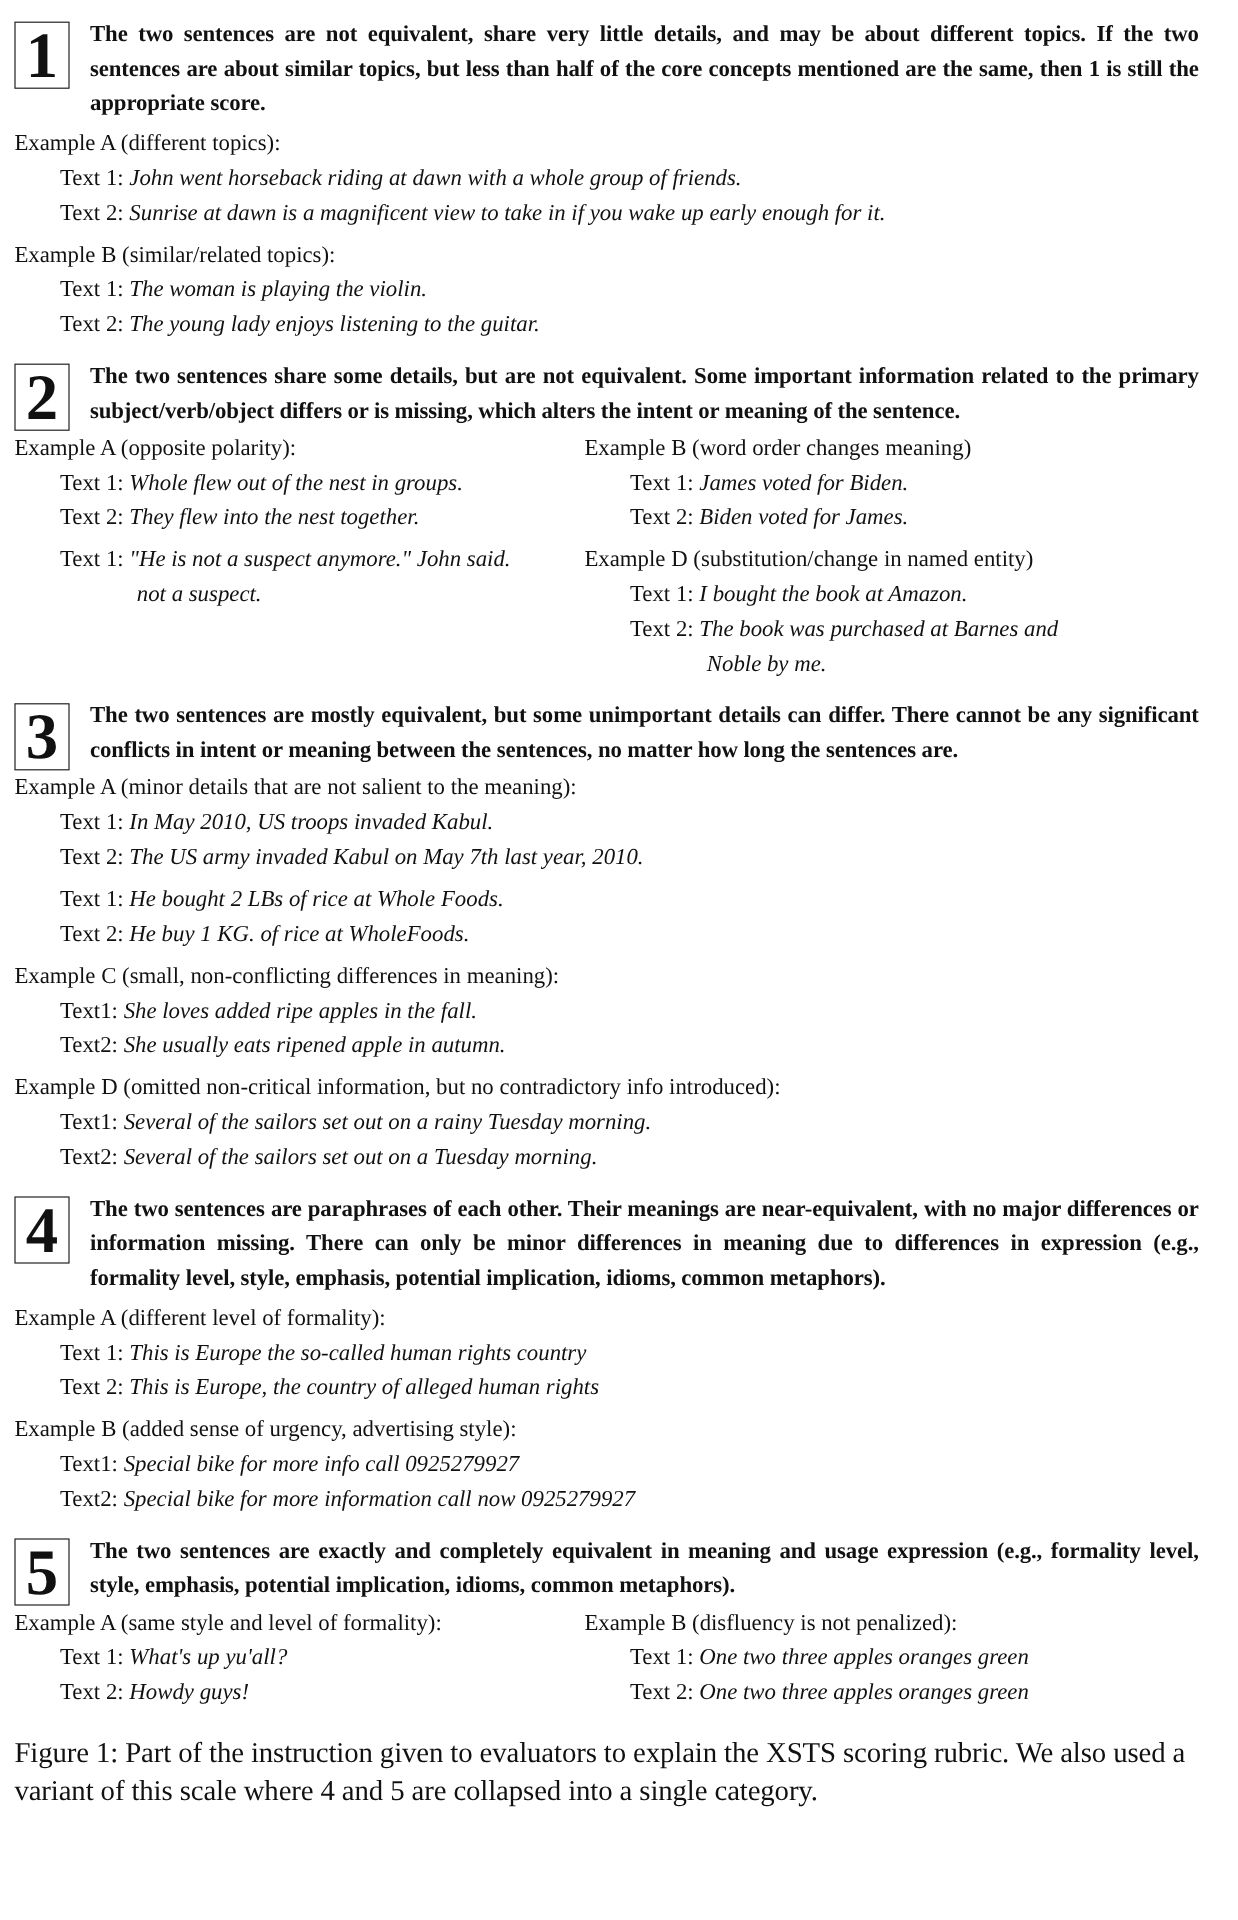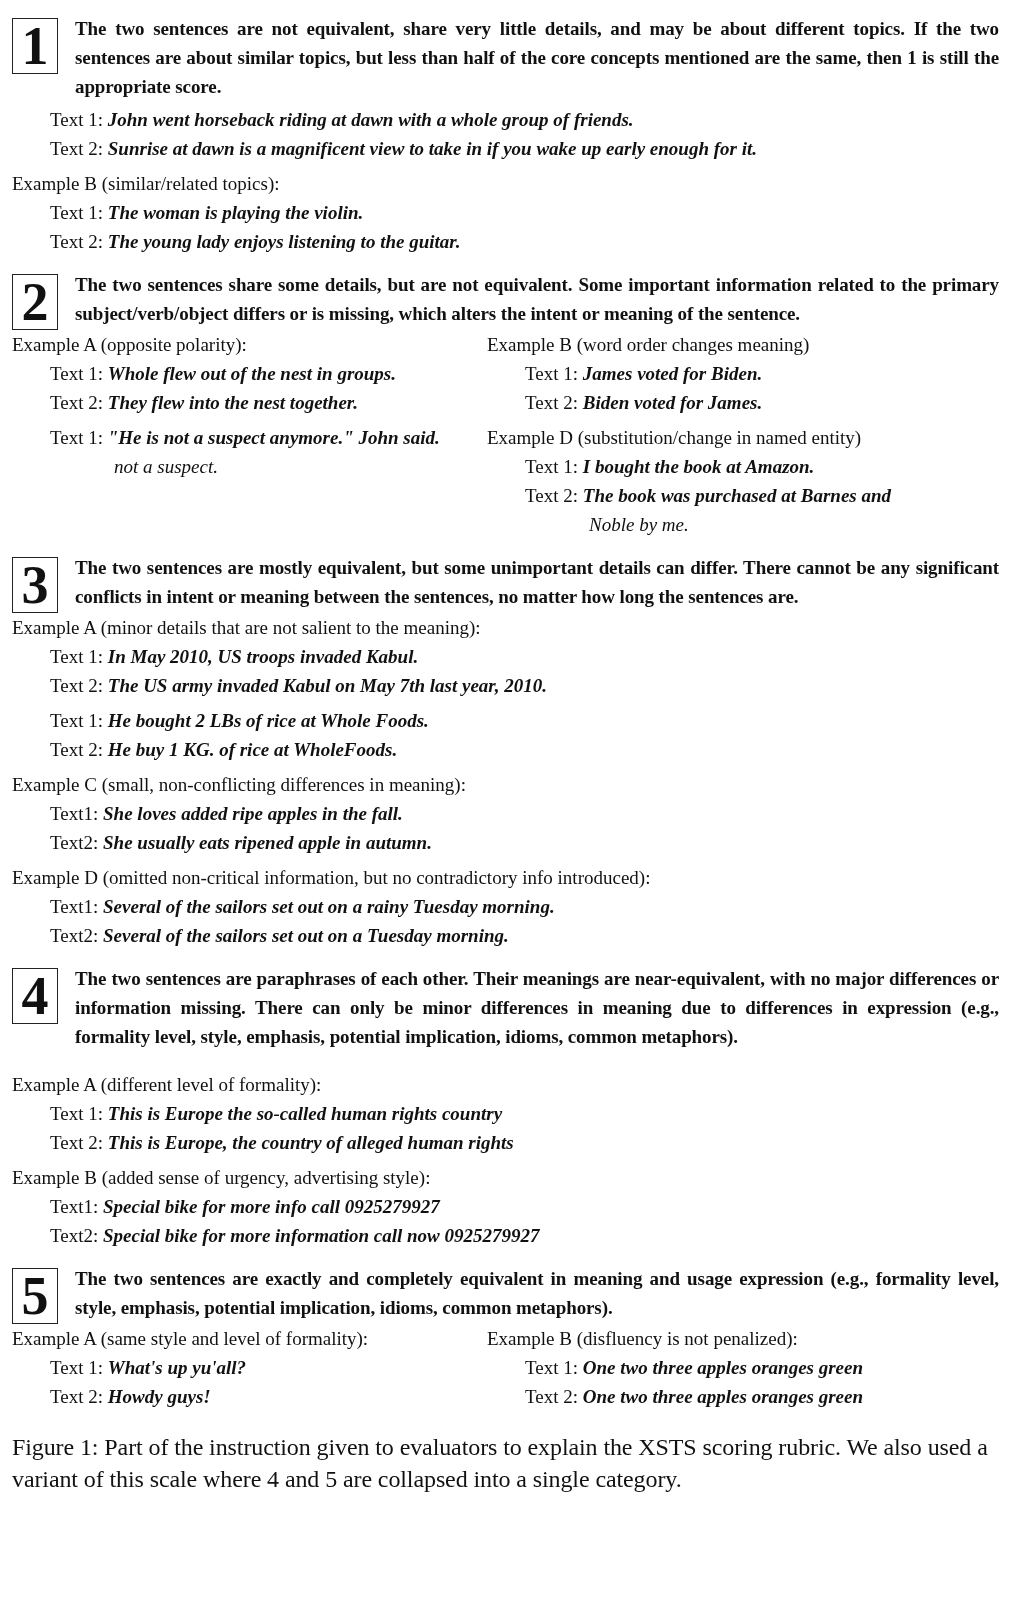--- a/index.html
+++ b/index.html
@@ -33,21 +33,21 @@
     line-height: 54px;
     font-weight: bold;
     text-align: center;
     font-family: "Liberation Serif", "DejaVu Serif", serif;
   }
   .clear { clear: both; }
 
   .examples { font-size: 19px; line-height: 29px; }
   .example-label { }
   .text-line { padding-left: 38px; }
-  .text-line em { font-style: italic; font-weight: bold; }
+  .text-line em { font-style: italic; }
   .wrap-line { padding-left: 102px; font-style: italic; }
   .gap { height: 6px; }
 
   .two-col { display: flex; }
   .two-col .col { width: 475px; }
   .two-col .col + .col { width: 512px; }
 
   .caption {
     font-size: 24px;
     line-height: 32px;
@@ -61,20 +61,21 @@
 <div class="page">
 
   <div class="score-block">
     <div class="score-head">
       <div class="score-box">1</div>
       <span>The two sentences are not equivalent, share very little details, and may be about different topics. If the two sentences are about similar topics, but less than half of the core concepts mentioned are the same, then 1 is still the appropriate score.</span>
     </div>
     <div class="clear"></div>
     <div class="examples" style="margin-top:4px;">
       <div>
+        <div class="example-label">Example A (different topics):</div>
         <div class="text-line"><span>Text 1:</span> <em>John went horseback riding at dawn with a whole group of friends.</em></div>
         <div class="text-line"><span>Text 2:</span> <em>Sunrise at dawn is a magnificent view to take in if you wake up early enough for it.</em></div>
       </div>
       <div class="gap"></div>
       <div>
         <div class="example-label">Example B (similar/related topics):</div>
         <div class="text-line"><span>Text 1:</span> <em>The woman is playing the violin.</em></div>
         <div class="text-line"><span>Text 2:</span> <em>The young lady enjoys listening to the guitar.</em></div>
       </div>
     </div>
@@ -146,21 +147,21 @@
       </div>
     </div>
   </div>
 
   <div class="score-block" style="margin-top:14px;">
     <div class="score-head">
       <div class="score-box">4</div>
       <span>The two sentences are paraphrases of each other. Their meanings are near-equivalent, with no major differences or information missing. There can only be minor differences in meaning due to differences in expression (e.g., formality level, style, emphasis, potential implication, idioms, common metaphors).</span>
     </div>
     <div class="clear"></div>
-    <div class="examples" style="margin-top:19px;">
+    <div class="examples" style="margin-top:4px;">
       <div>
         <div class="example-label">Example A (different level of formality):</div>
         <div class="text-line"><span>Text 1:</span> <em>This is Europe the so-called human rights country</em></div>
         <div class="text-line"><span>Text 2:</span> <em>This is Europe, the country of alleged human rights</em></div>
       </div>
       <div class="gap"></div>
       <div>
         <div class="example-label">Example B (added sense of urgency, advertising style):</div>
         <div class="text-line"><span>Text1:</span> <em>Special bike for more info call 0925279927</em></div>
         <div class="text-line"><span>Text2:</span> <em>Special bike for more information call now 0925279927</em></div>

